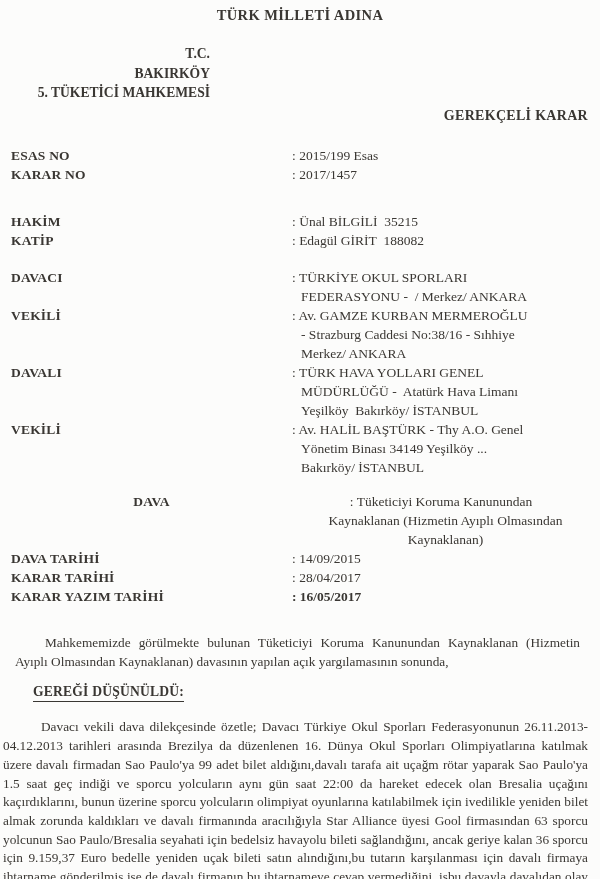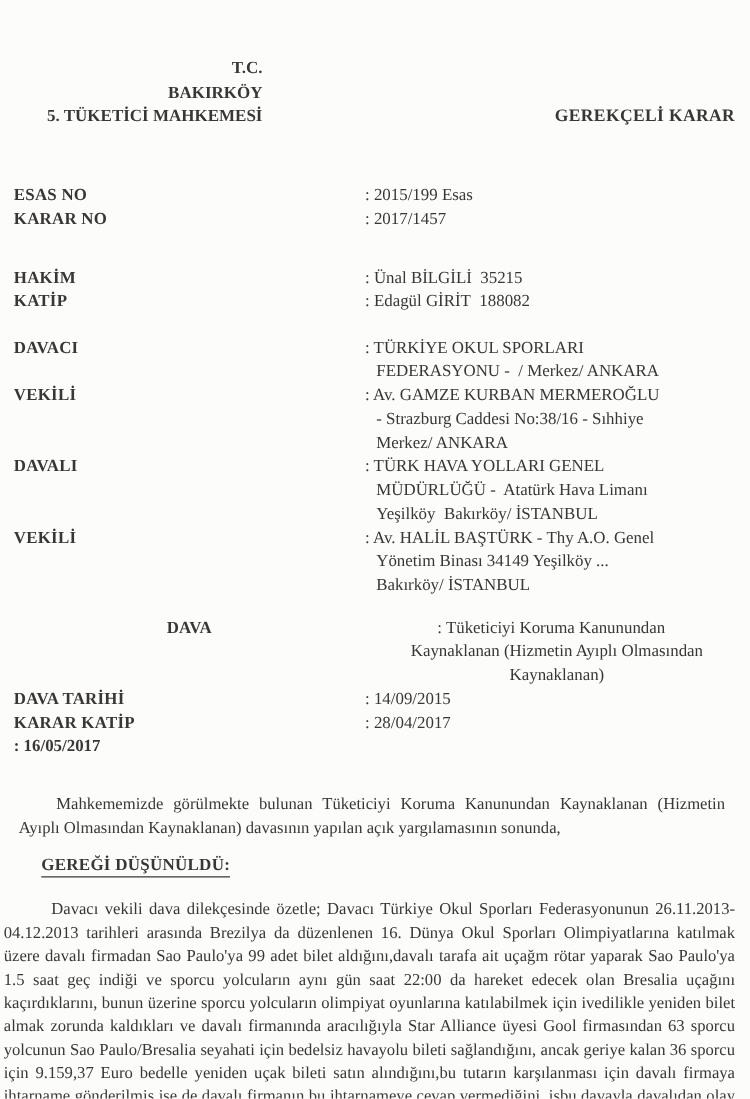--- a/index.html
+++ b/index.html
@@ -18,21 +18,21 @@
   .title{
     position:absolute;top:7px;left:0;width:100%;
     text-align:center;font-weight:bold;font-size:14.5px;letter-spacing:.4px;
   }
   .court{
     position:absolute;top:44px;left:10px;width:200px;
     text-align:right;font-weight:bold;font-size:13.6px;line-height:19.5px;
     white-space:pre-line;
   }
   .doctype{
-    position:absolute;top:86px;right:12px;
+    position:absolute;top:108px;right:12px;
     font-weight:bold;font-size:14px;letter-spacing:.3px;text-align:center;
   }
   .fields{
     position:absolute;top:146px;left:11px;right:10px;
     font-size:13.5px;
   }
   .row{display:flex;line-height:19px;}
   .row .lbl{flex:0 0 281px;width:281px;font-weight:bold;letter-spacing:.2px;}
   .row .val{flex:1;white-space:pre-line;padding-left:9px;text-indent:-9px;}
   .mt-lg{margin-top:28px;}
@@ -50,20 +50,21 @@
     border-bottom:1.6px solid var(--ink);padding-bottom:1px;line-height:16px;
     letter-spacing:.2px;
   }
   .para2{margin:3px 4px 0 0;text-indent:38px;}
 </style>
 </head>
 <body>
 
 <div class="page">
 
+  <div class="title">TÜRK MİLLETİ ADINA</div>
 
   <div class="court">T.C.
 BAKIRKÖY
 5. TÜKETİCİ MAHKEMESİ</div>
 
   <div class="doctype">GEREKÇELİ KARAR</div>
 
   <div class="fields">
 
     <div class="row">
@@ -112,24 +113,25 @@
       <div class="lbl">DAVA</div>
       <div class="val">: Tüketiciyi Koruma Kanunundan
 Kaynaklanan (Hizmetin Ayıplı Olmasından
 Kaynaklanan)</div>
     </div>
     <div class="row">
       <div class="lbl">DAVA TARİHİ</div>
       <div class="val">: 14/09/2015</div>
     </div>
     <div class="row">
-      <div class="lbl">KARAR KATİP</div>
+      <div class="lbl">KARAR TARİHİ</div>
       <div class="val">: 28/04/2017</div>
     </div>
     <div class="row bold-value">
+      <div class="lbl">KARAR YAZIM TARİHİ</div>
       <div class="val">: 16/05/2017</div>
     </div>
 
   </div>
 
   <div class="bodytext">
     <p class="intro">Mahkememizde görülmekte bulunan Tüketiciyi Koruma Kanunundan Kaynaklanan (Hizmetin Ayıplı Olmasından Kaynaklanan) davasının yapılan açık yargılamasının sonunda,</p>
     <div class="heading-wrap">
       <span class="heading">GEREĞİ DÜŞÜNÜLDÜ:</span>
     </div>

